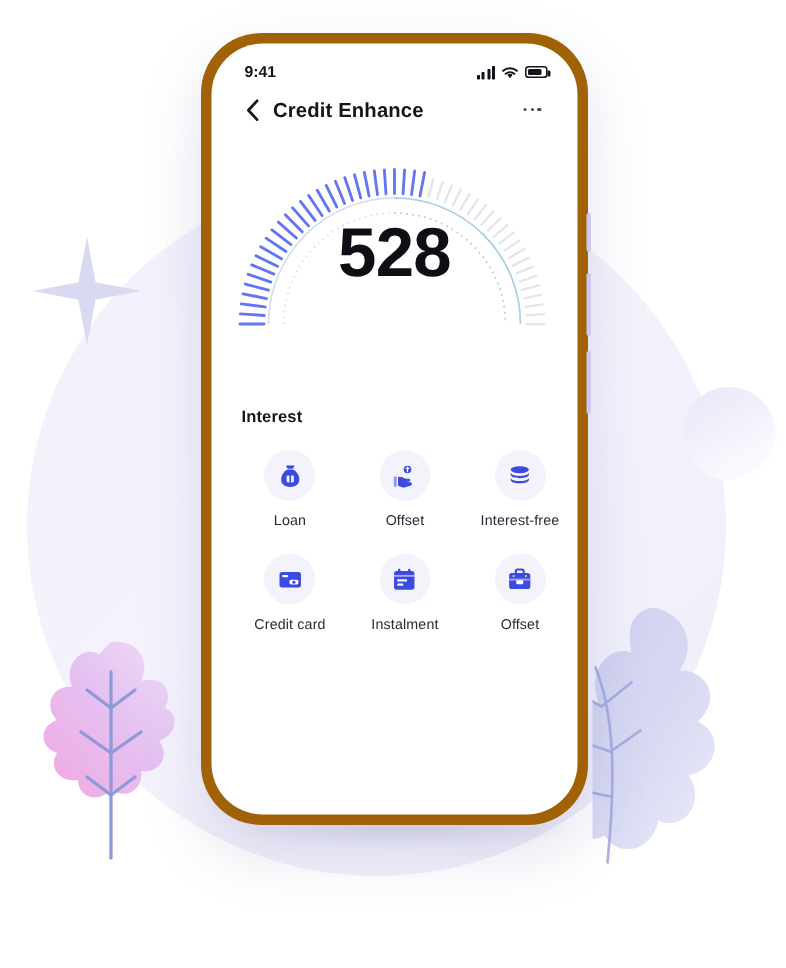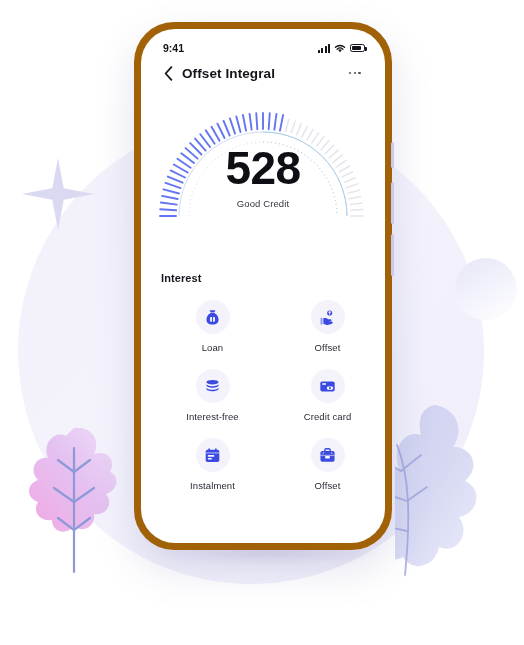--- a/index.html
+++ b/index.html
@@ -136,21 +136,21 @@
     cursor:pointer;
   }
   .action-label{font-size:11px;font-weight:bold;color:#41417c;letter-spacing:.1px;}
 
   
   .section-title{
     font-size:11px;font-weight:bold;color:#16161f;
     padding:26px 0 0 20px;letter-spacing:.1px;
   }
   .grid{
-    display:grid;grid-template-columns:repeat(2,1fr);
+    display:grid;grid-template-columns:repeat(3,1fr);
     row-gap:16px;padding:16px 0 0 14px;
   }
   .grid-item{
     display:flex;flex-direction:column;align-items:center;cursor:pointer;
   }
   .grid-icon{
     width:34px;height:34px;border-radius:50%;
     background:#f4f3fc;
     display:flex;align-items:center;justify-content:center;
   }
@@ -240,21 +240,21 @@
             </div>
         </div>
       </div>
 
       <div class="navbar">
         <div class="nav-back">
           <svg width="9" height="15" viewBox="0 0 9 15">
             <path d="M7.4 1.2 L1.6 7.5 L7.4 13.8" stroke="#15151d" stroke-width="1.8" fill="none" stroke-linecap="round" stroke-linejoin="round"></path>
           </svg>
         </div>
-        <div class="nav-title">Offset Integral</div>
+        <div class="nav-title">Credit Enhance</div>
         <div class="nav-more">
           <i></i>
             <i></i>
             <i></i>
         </div>
       </div>
 
       <div class="gauge-wrap">
         <svg class="gauge-svg" width="228" height="130" viewBox="0 0 228 130">
           <g id="ticks">
@@ -309,21 +309,20 @@
               <line x1="214.00" y1="122.00" x2="202.00" y2="122.00" stroke="#dcdce6" stroke-width="1.5" stroke-linecap="round" opacity="0.75"></line>
             </g>
 
           <path d="M30 122 A84 84 0 0 1 198 122" stroke="#c6cbf2" stroke-width="1" fill="none" opacity=".75"></path>
           <path d="M114 38 A84 84 0 0 1 198 122" stroke="#9fd0e4" stroke-width="1" fill="none" opacity=".85"></path>
           <path d="M40 122 A74 74 0 0 1 188 122" stroke="#c9cdf0" stroke-width="1" fill="none" stroke-dasharray="1 3" opacity=".8"></path>
           <path d="M114 48 A74 74 0 0 1 188 122" stroke="#9fd0e4" stroke-width="1" fill="none" stroke-dasharray="1 3" opacity=".9"></path>
         </svg>
         <div class="gauge-center">
           <div class="score">528</div>
-          <div class="score-label">Good Credit</div>
         </div>
       </div>
 
 
       <div class="section-title">Interest</div>
 
       <div class="grid">
 
         <div class="grid-item">
           <div class="grid-icon">

